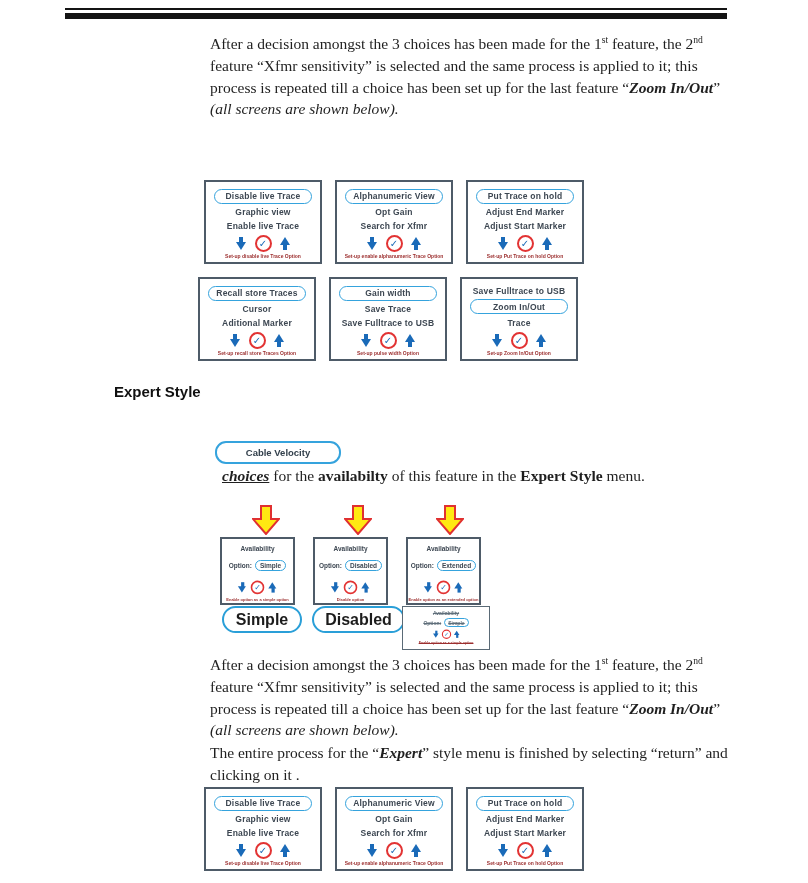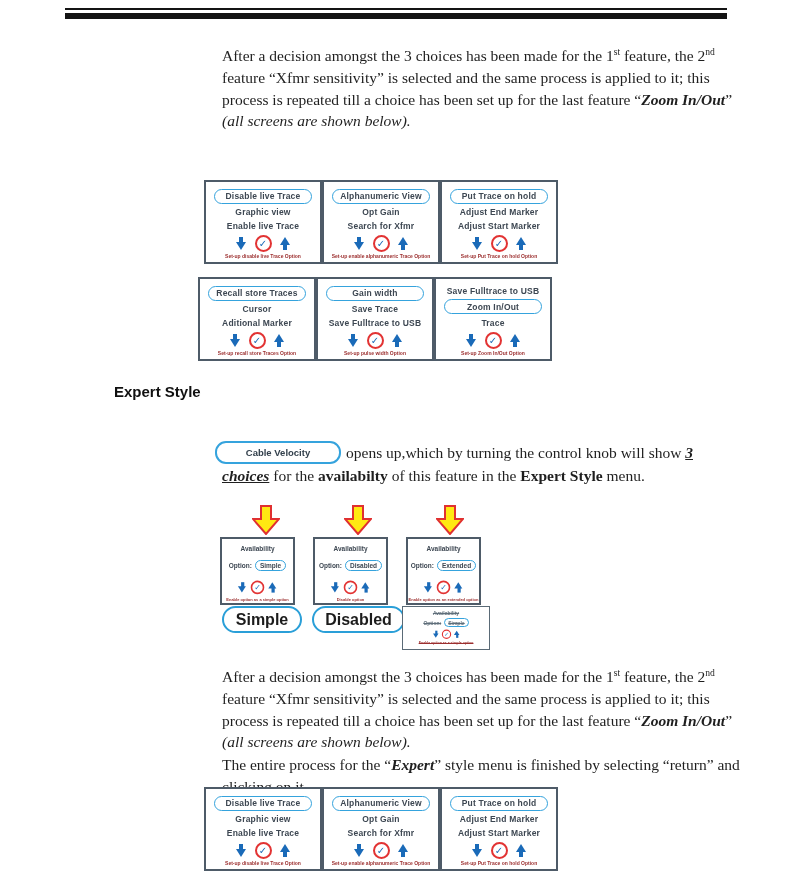--- a/index.html
+++ b/index.html
@@ -5,42 +5,42 @@
   html,body{margin:0;padding:0;background:#fff;}
   .page{position:relative;width:808px;height:883px;background:#fff;overflow:hidden;
         font-family:"Liberation Serif",serif;color:#1f1f1f;}
 
   
   .divider{position:absolute;left:65px;top:8px;width:662px;}
   .divider .thin{height:2px;background:#141414;margin-bottom:3px;}
   .divider .thick{height:6px;background:#141414;}
 
   
-  .para{position:absolute;left:210px;width:524px;margin:12px;font-size:15.5px;line-height:21.8px;}
+  .para{position:absolute;left:210px;width:524px;margin:0;font-size:15.5px;line-height:21.8px;}
   #para1{top:33px;} #para2{top:122px;} #para3{top:654px;} #para4{top:742px;}
   .run-b{font-weight:bold;}
   .run-i{font-style:italic;}
   .run-bi{font-weight:bold;font-style:italic;}
   .run-biu{font-weight:bold;font-style:italic;text-decoration:underline;}
   sup{font-size:0.62em;line-height:0;}
 
   
   #expert-heading{position:absolute;left:114px;top:383px;margin:0;
     font-family:"Liberation Sans",sans-serif;font-size:15px;font-weight:bold;color:#101010;}
 
   
   .xline{position:absolute;left:210px;display:flex;align-items:center;font-size:15.5px;}
   #xline1{top:416px;} #xline2{top:441px;}
   #xline3{top:467px;display:block;width:524px;margin-left:12px;}
   .inline-pill{display:inline-flex;align-items:center;justify-content:center;flex:none;
     width:122px;height:19px;border:2px solid #35a3dd;border-radius:11px;background:#fff;
     font-family:"Liberation Sans",sans-serif;font-weight:bold;font-size:9.5px;color:#33404c;margin:0 5px;}
 
   
-  .prow{position:absolute;display:flex;}
+  .prow{position:absolute;display:flex;gap:13px;}
   #row1{left:204px;top:180px;} #row2{left:198px;top:277px;} #row3{left:204px;top:787px;}
   .panel{width:118px;height:84px;border:2px solid #4e5b68;background:#fff;box-sizing:border-box;
     display:flex;flex-direction:column;align-items:center;padding:3px 2px 2px;
     font-family:"Liberation Sans",sans-serif;}
   .pitems{flex:1;display:flex;flex-direction:column;align-items:center;justify-content:space-evenly;width:100%;}
   .pitem{font-size:8.5px;font-weight:bold;color:#3d4752;letter-spacing:0.2px;}
   .ppill{border:1.5px solid #35a3dd;border-radius:9px;padding:1.5px 0;width:96px;text-align:center;background:#fff;}
   .pctrl{display:flex;align-items:center;gap:8px;height:16px;margin:1px 0 2px;}
   .arr{position:relative;width:11px;height:13px;display:inline-block;}
   .arr .stem{position:absolute;left:3.5px;width:4px;height:6px;background:#1a6ab8;}
@@ -215,21 +215,20 @@
           </span>
         </div>
         <div class="pcap">Set-up Zoom In/Out Option</div>
       </div>
   </div>
 
   <h2 id="expert-heading">Expert Style</h2>
 
   <div class="xline" id="xline2">
     <span class="inline-pill">Cable Velocity</span>
-    <span><span> opens up,which by turning the control knob will show </span><span class="run-biu">3</span></span>
   </div>
   <div class="xline" id="xline3"><span class="run-biu">choices</span><span> for the </span><span class="run-b">availabilty</span><span> of this feature in the </span><span class="run-b">Expert Style</span><span> menu.</span></div>
 
   <svg class="yarrow" id="ya1" viewBox="0 0 28 30">
     <polygon points="9,1 19,1 19,14 27,14 14,29 1,14 9,14" fill="#ffe912" stroke="#e03030" stroke-width="2"></polygon>
   </svg>
   <svg class="yarrow" id="ya2" viewBox="0 0 28 30">
     <polygon points="9,1 19,1 19,14 27,14 14,29 1,14 9,14" fill="#ffe912" stroke="#e03030" stroke-width="2"></polygon>
   </svg>
   <svg class="yarrow" id="ya3" viewBox="0 0 28 30">

